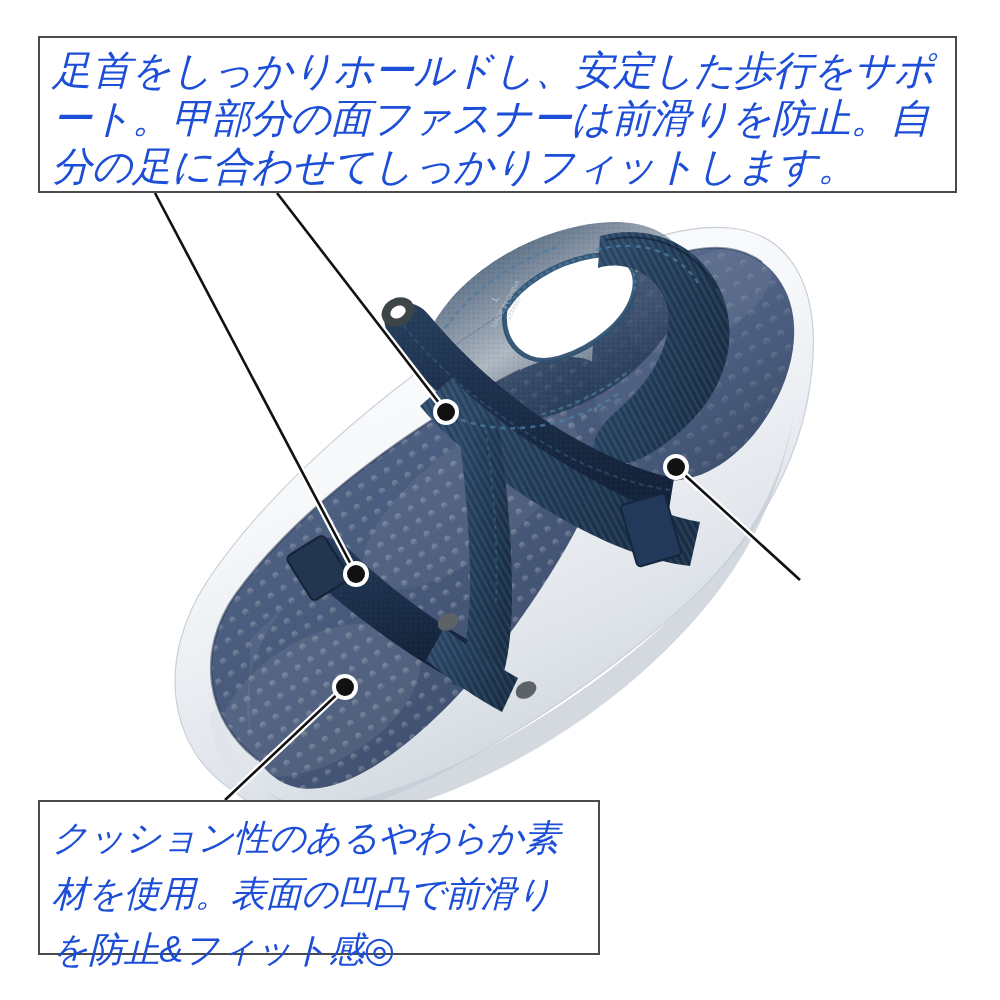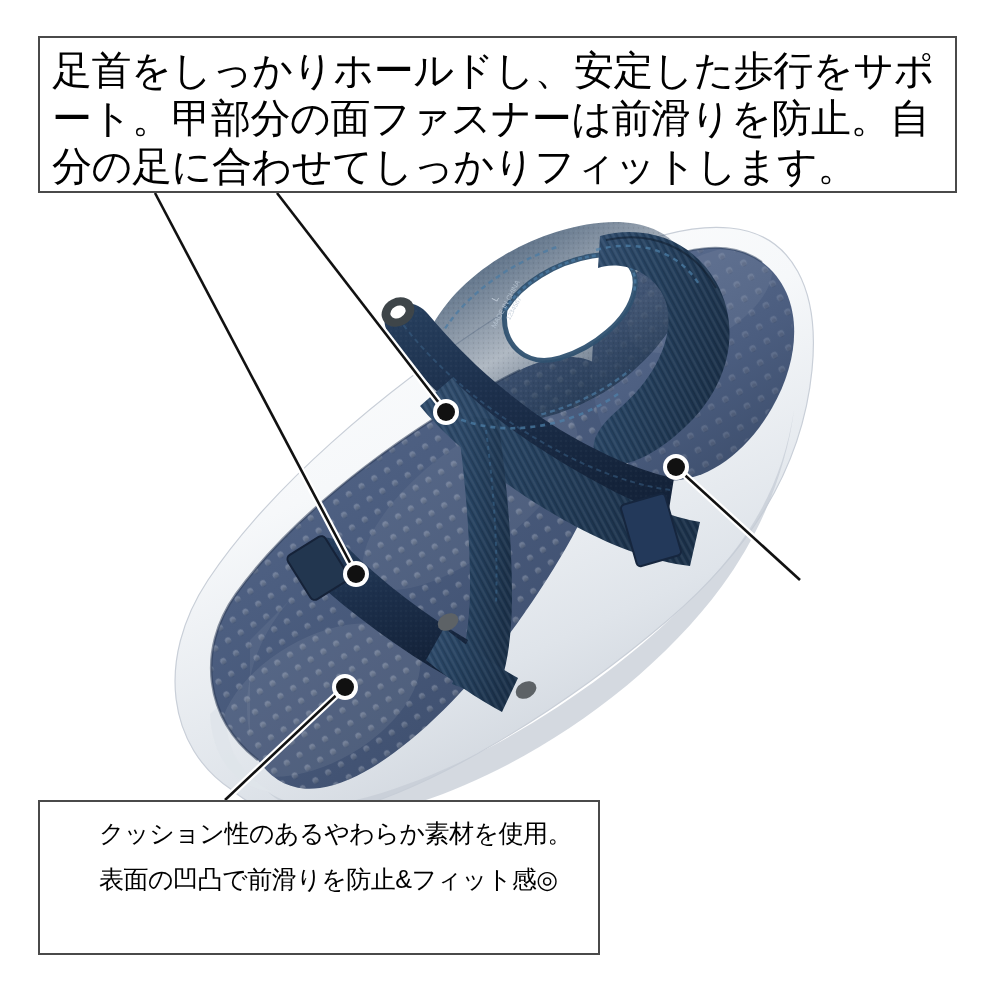--- a/index.html
+++ b/index.html
@@ -28,46 +28,46 @@
   
   .callout-box {
     position: absolute;
     background: #ffffff;
     border: 2px solid #4a4a4a;
     box-sizing: border-box;
     z-index: 40;
   }
   .callout-text {
     font-family: "Liberation Sans", "DejaVu Sans", sans-serif;
-    color: #000000;
+    color: #1d4ed8;
     white-space: pre-line;
     font-weight: 500;
+    font-style: italic;
   }
 
   #box-top {
     left: 38px; top: 36px;
     width: 919px; height: 157px;
   }
   #box-top .callout-text {
     font-size: 40px;
     line-height: 48px;
     letter-spacing: -0.5px;
     padding: 8px 10px 0 12px;
   }
 
   #box-bottom-left {
     left: 38px; top: 800px;
     width: 562px; height: 155px;
   }
   #box-bottom-left .callout-text {
-    font-size: 25px;
-    line-height: 46px;
+    font-size: 36px;
+    line-height: 56px;
     letter-spacing: -0.5px;
     padding: 8px 10px 0 12px;
-    margin-left: 47px;
   }
 
   #box-right {
     left: 678px; top: 580px;
     width: 279px; height: 340px;
   }
   #box-right .callout-text {
     font-size: 35px;
     line-height: 42px;
     letter-spacing: -0.5px;

